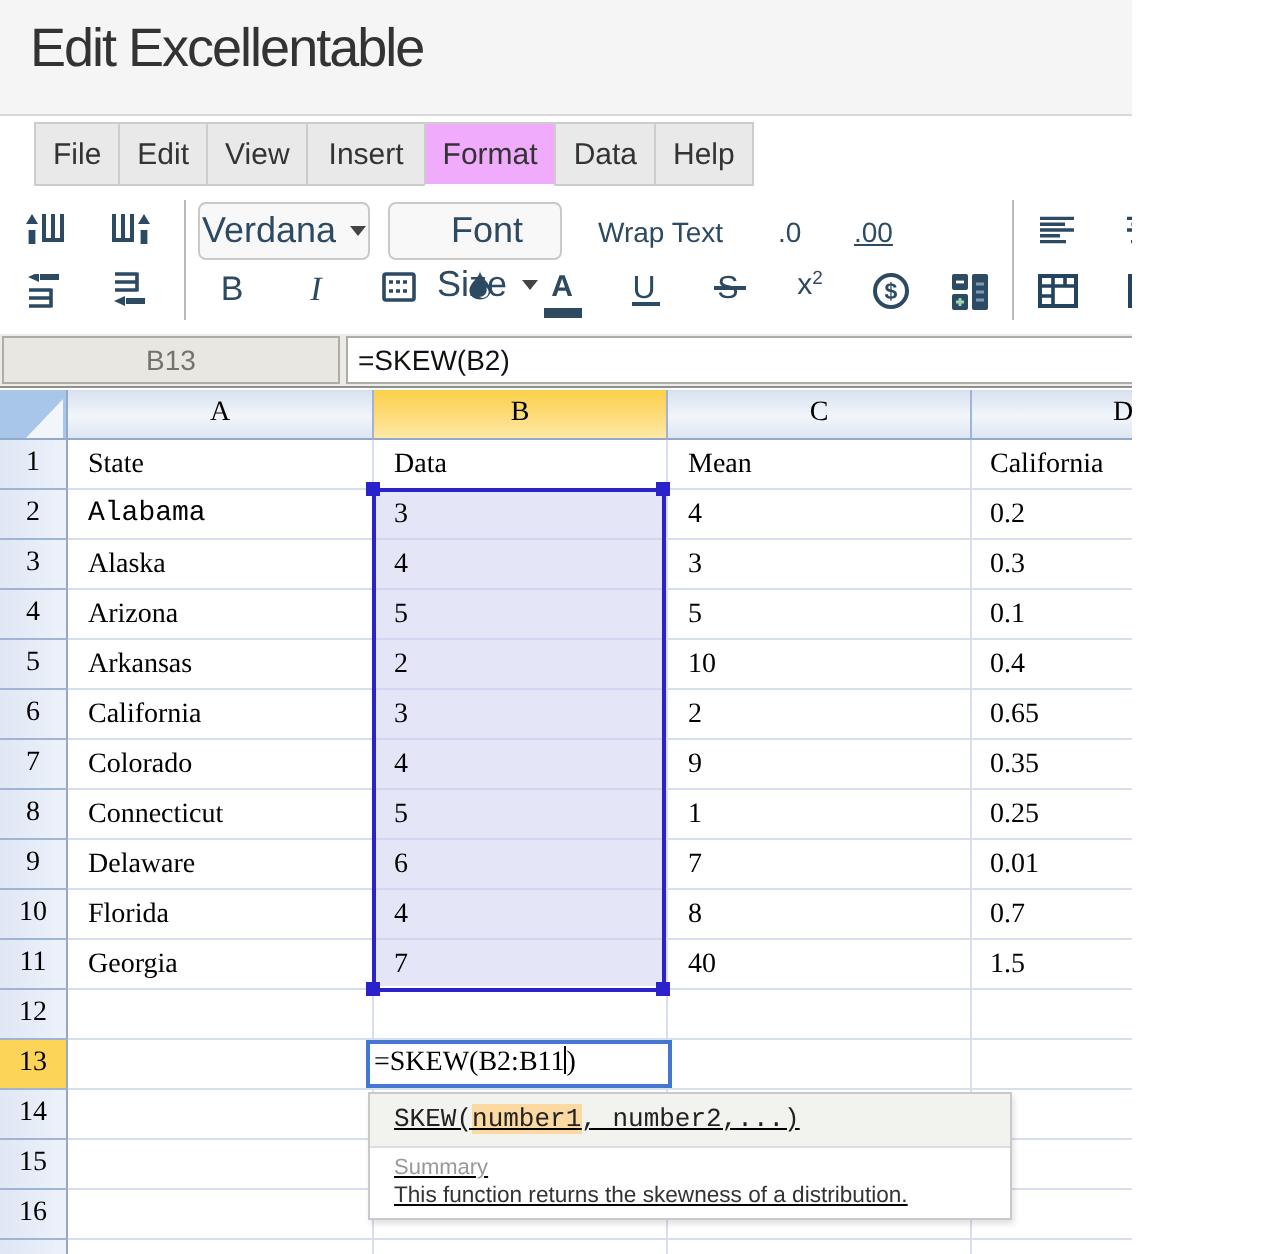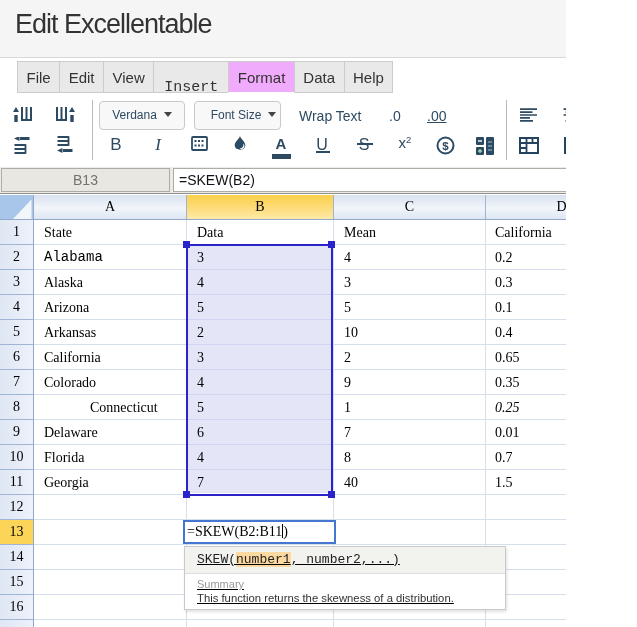--- a/index.html
+++ b/index.html
@@ -12,21 +12,21 @@
 .apphead h1{margin:0;position:absolute;left:15px;top:9px;font-size:27px;font-weight:400;color:#333;letter-spacing:-1px;}
 
 
 .tabs{position:absolute;left:17px;top:61px;height:32px;white-space:nowrap;font-size:15px;color:#333;}
 .tab{display:inline-block;vertical-align:top;box-sizing:border-box;height:32px;line-height:31px;padding:0 8.5px;background:#e9e9e9;border:1px solid #cccccc;margin-right:-1px;}
 .tab.active{background:#f0abfc;border-bottom-color:#ffffff;}
 
 
 .toolbar{position:absolute;left:0;top:93px;width:637px;height:74px;background:#fff;color:#2d4a63;}
 .vsep{position:absolute;width:1px;background:#b9b9b9;}
-.btn{position:absolute;box-sizing:border-box;height:29px;border:1px solid #c9c9c9;border-radius:4px;background:#f8f8f8;font-size:12px;color:#2d4a63;line-height:27px;text-align:center;}
+.btn{position:absolute;box-sizing:border-box;height:29px;border:1px solid #c9c9c9;border-radius:4px;background:#f8f8f8;font-size:18px;color:#2d4a63;line-height:27px;text-align:center;}
 .tbtext{position:absolute;font-size:14px;color:#2d4a63;}
 .caret{display:inline-block;width:0;height:0;border-left:4px solid transparent;border-right:4px solid transparent;border-top:5px solid #444;vertical-align:middle;margin-left:7px;margin-top:-2px;}
 .glyph{position:absolute;color:#2d4a63;text-align:center;}
 
 
 .fbar{position:absolute;left:0;top:167px;width:637px;height:26px;background:#edebe6;}
 .namebox{position:absolute;left:1px;top:1px;width:167px;height:22px;background:#e9e7e2;border:1px solid #aeaca4;color:#73736d;font-size:14px;text-align:center;line-height:22px;}
 .finput{position:absolute;left:173px;top:1px;right:0;height:22px;background:#ffffff;border:1px solid #aeaca4;border-right:none;color:#111;font-size:14px;line-height:22px;padding-left:5px;}
 
 
@@ -58,21 +58,21 @@
 .tipdesc{font-size:11.3px;color:#333;line-height:14px;}
 </style>
 </head>
 <body>
 <div class="page">
 
   <div class="apphead">
       <h1>Edit Excellentable</h1>
     </div>
 
-  <div class="tabs"><div class="tab">File</div><div class="tab">Edit</div><div class="tab">View</div><div class="tab" style="padding:10px 10px;font-family:Liberation Mono, monospace;">Insert</div><div class="tab active">Format</div><div class="tab">Data</div><div class="tab">Help</div></div>
+  <div class="tabs"><div class="tab">File</div><div class="tab">Edit</div><div class="tab">View</div><div class="tab" style="padding:0 10px;">Insert</div><div class="tab active">Format</div><div class="tab">Data</div><div class="tab">Help</div></div>
 
   <div class="toolbar">
     <div class="vsep" style="left:92px;top:7px;height:60px;"></div>
     <div class="btn" style="left:99px;top:8px;width:86px;">Verdana<span class="caret"></span></div>
     <div class="btn" style="left:194px;top:8px;width:87px;padding-left:12px;">Font Size<span class="caret"></span></div>
     <div class="tbtext" style="left:299px;top:15px;">Wrap Text</div>
     <div class="tbtext" style="left:389px;top:15px;">.0</div>
     <div class="tbtext" style="left:427px;top:15px;text-decoration:underline;">.00</div>
     <div class="vsep" style="left:506px;top:7px;height:60px;"></div>
 
@@ -215,21 +215,21 @@
     <div class="cell" style="left:197px;top:25px;">Data</div>
     <div class="cell" style="left:344px;top:25px;">Mean</div>
     <div class="cell" style="left:495px;top:25px;">California</div>
 
     <div class="cell" style="left:44px;top:50px;font-family:Liberation Mono, monospace;">Alabama</div>
     <div class="cell" style="left:44px;top:75px;">Alaska</div>
     <div class="cell" style="left:44px;top:100px;">Arizona</div>
     <div class="cell" style="left:44px;top:125px;">Arkansas</div>
     <div class="cell" style="left:44px;top:150px;">California</div>
     <div class="cell" style="left:44px;top:175px;">Colorado</div>
-    <div class="cell" style="left:44px;top:200px;margin-left:46px;">Connecticut</div>
+    <div class="cell" style="left:44px;top:200px;">Connecticut</div>
     <div class="cell" style="left:44px;top:225px;">Delaware</div>
     <div class="cell" style="left:44px;top:250px;">Florida</div>
     <div class="cell" style="left:44px;top:275px;">Georgia</div>
 
     <div class="cell" style="left:197px;top:50px;">3</div>
     <div class="cell" style="left:197px;top:75px;">4</div>
     <div class="cell" style="left:197px;top:100px;">5</div>
     <div class="cell" style="left:197px;top:125px;">2</div>
     <div class="cell" style="left:197px;top:150px;">3</div>
     <div class="cell" style="left:197px;top:175px;">4</div>
@@ -248,21 +248,21 @@
     <div class="cell" style="left:344px;top:225px;">7</div>
     <div class="cell" style="left:344px;top:250px;">8</div>
     <div class="cell" style="left:344px;top:275px;">40</div>
 
     <div class="cell" style="left:495px;top:50px;">0.2</div>
     <div class="cell" style="left:495px;top:75px;">0.3</div>
     <div class="cell" style="left:495px;top:100px;">0.1</div>
     <div class="cell" style="left:495px;top:125px;">0.4</div>
     <div class="cell" style="left:495px;top:150px;">0.65</div>
     <div class="cell" style="left:495px;top:175px;">0.35</div>
-    <div class="cell" style="left:495px;top:200px;font-style:italic;">0.25</div>
+    <div class="cell" style="left:495px;top:200px;">0.25</div>
     <div class="cell" style="left:495px;top:225px;">0.01</div>
     <div class="cell" style="left:495px;top:250px;">0.7</div>
     <div class="cell" style="left:495px;top:275px;">1.5</div>
 
     <div class="selfill" style="left:188px;top:51px;width:144px;height:247px;"></div>
     <div class="selborder" style="left:186px;top:49px;width:143px;height:248px;"></div>
     <div class="handle" style="left:183px;top:46px;"></div>
     <div class="handle" style="left:328px;top:46px;"></div>
     <div class="handle" style="left:183px;top:296px;"></div>
     <div class="handle" style="left:328px;top:296px;"></div>

